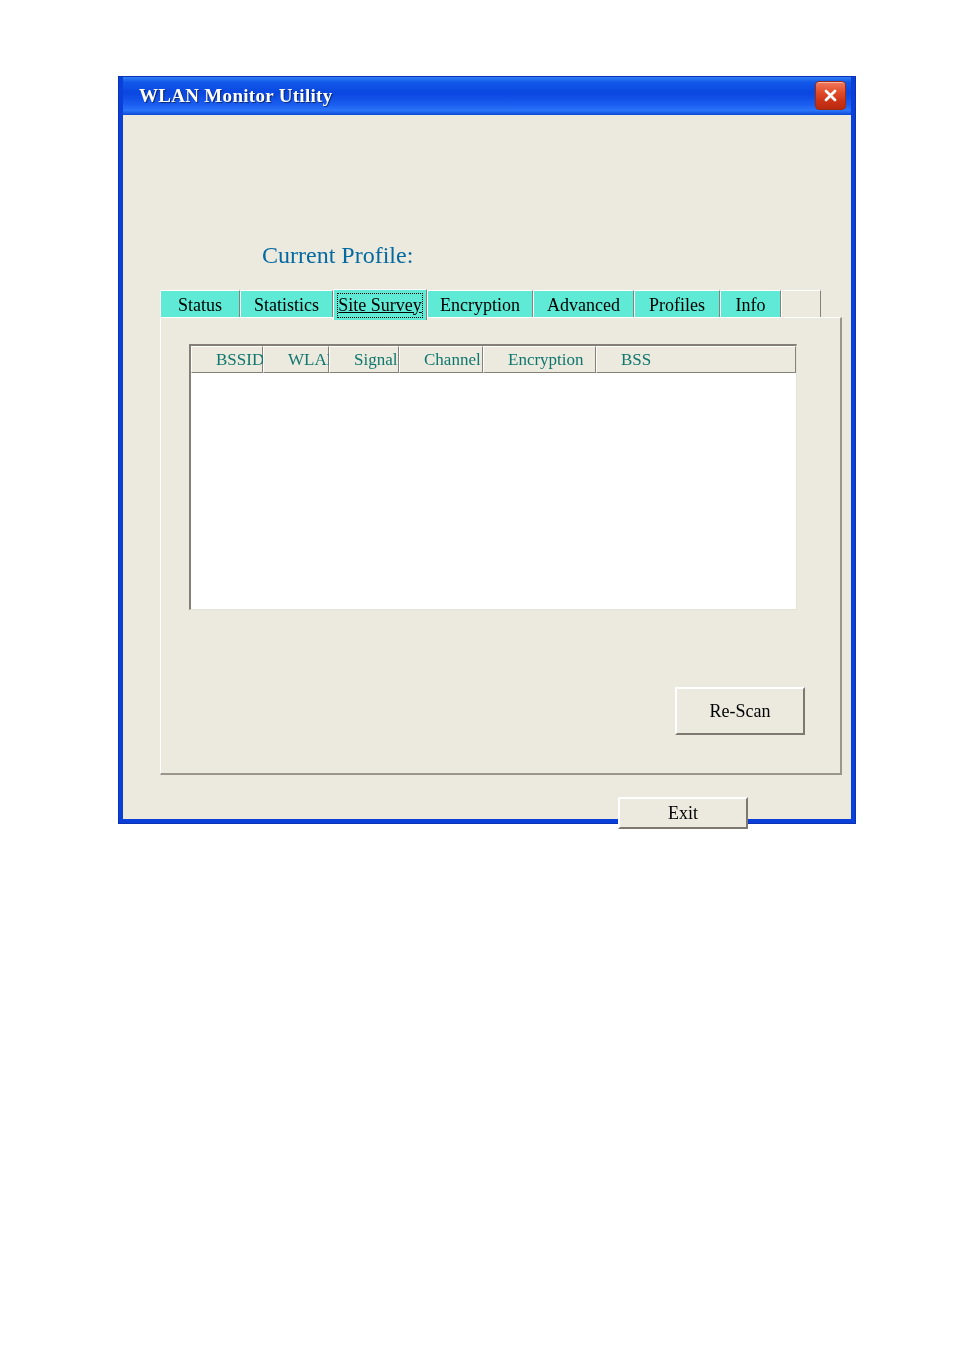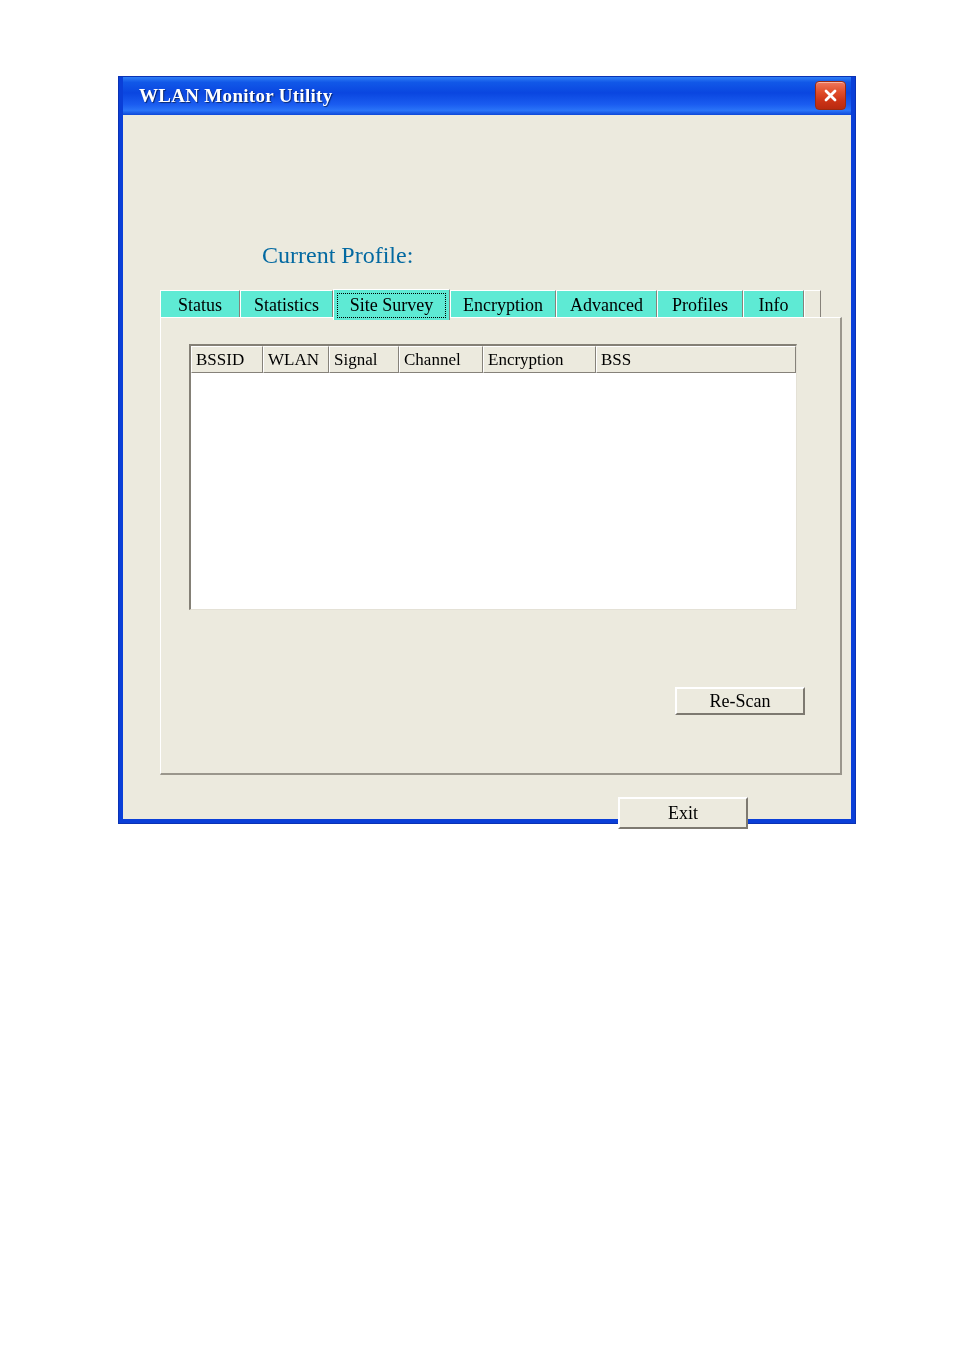--- a/index.html
+++ b/index.html
@@ -215,22 +215,22 @@
     height: 27px;
     background: #eceade;
     border-top: 1px solid #ffffff;
     border-left: 1px solid #ffffff;
     border-right: 1px solid #86827a;
     border-bottom: 1px solid #86827a;
     box-sizing: border-box;
     display: flex;
     align-items: center;
     font-size: 17px;
-    color: #000000;
-    padding-left: 4px;
+    color: #0f766e;
+    padding-left: 24px;
     white-space: nowrap;
   }
   .col.last { flex: 1; }
   #list-body {
     height: 235px;
     background: #ffffff;
   }
 
   
   .btn {
@@ -246,21 +246,21 @@
     justify-content: center;
     font-size: 18px;
     font-family: "Liberation Serif", serif;
     color: #000000;
     white-space: nowrap;
   }
   #btn-rescan {
     left: 514px;
     top: 369px;
     width: 130px;
-    height: 28px;
+    height: 48px;
   }
   #btn-exit {
     left: 495px;
     top: 682px;
     width: 130px;
     height: 32px;
   }
 </style>
 </head>
 <body>
@@ -282,21 +282,21 @@
     <span id="profile-label">Current Profile:</span>
 
 
     <div id="tabstrip">
         <div class="tab" style="width: 80px;">
           <span>Status</span>
         </div>
         <div class="tab" style="width: 93px;">
           <span>Statistics</span>
         </div>
-        <div class="tab selected" style="width: 117px;">
+        <div class="tab selected" style="width: 94px; text-decoration: underline;">
           <span>Site Survey</span>
           <span class="tab-focus"></span>
         </div>
         <div class="tab" style="width: 106px;">
           <span>Encryption</span>
         </div>
         <div class="tab" style="width: 101px;">
           <span>Advanced</span>
         </div>
         <div class="tab" style="width: 86px;">

